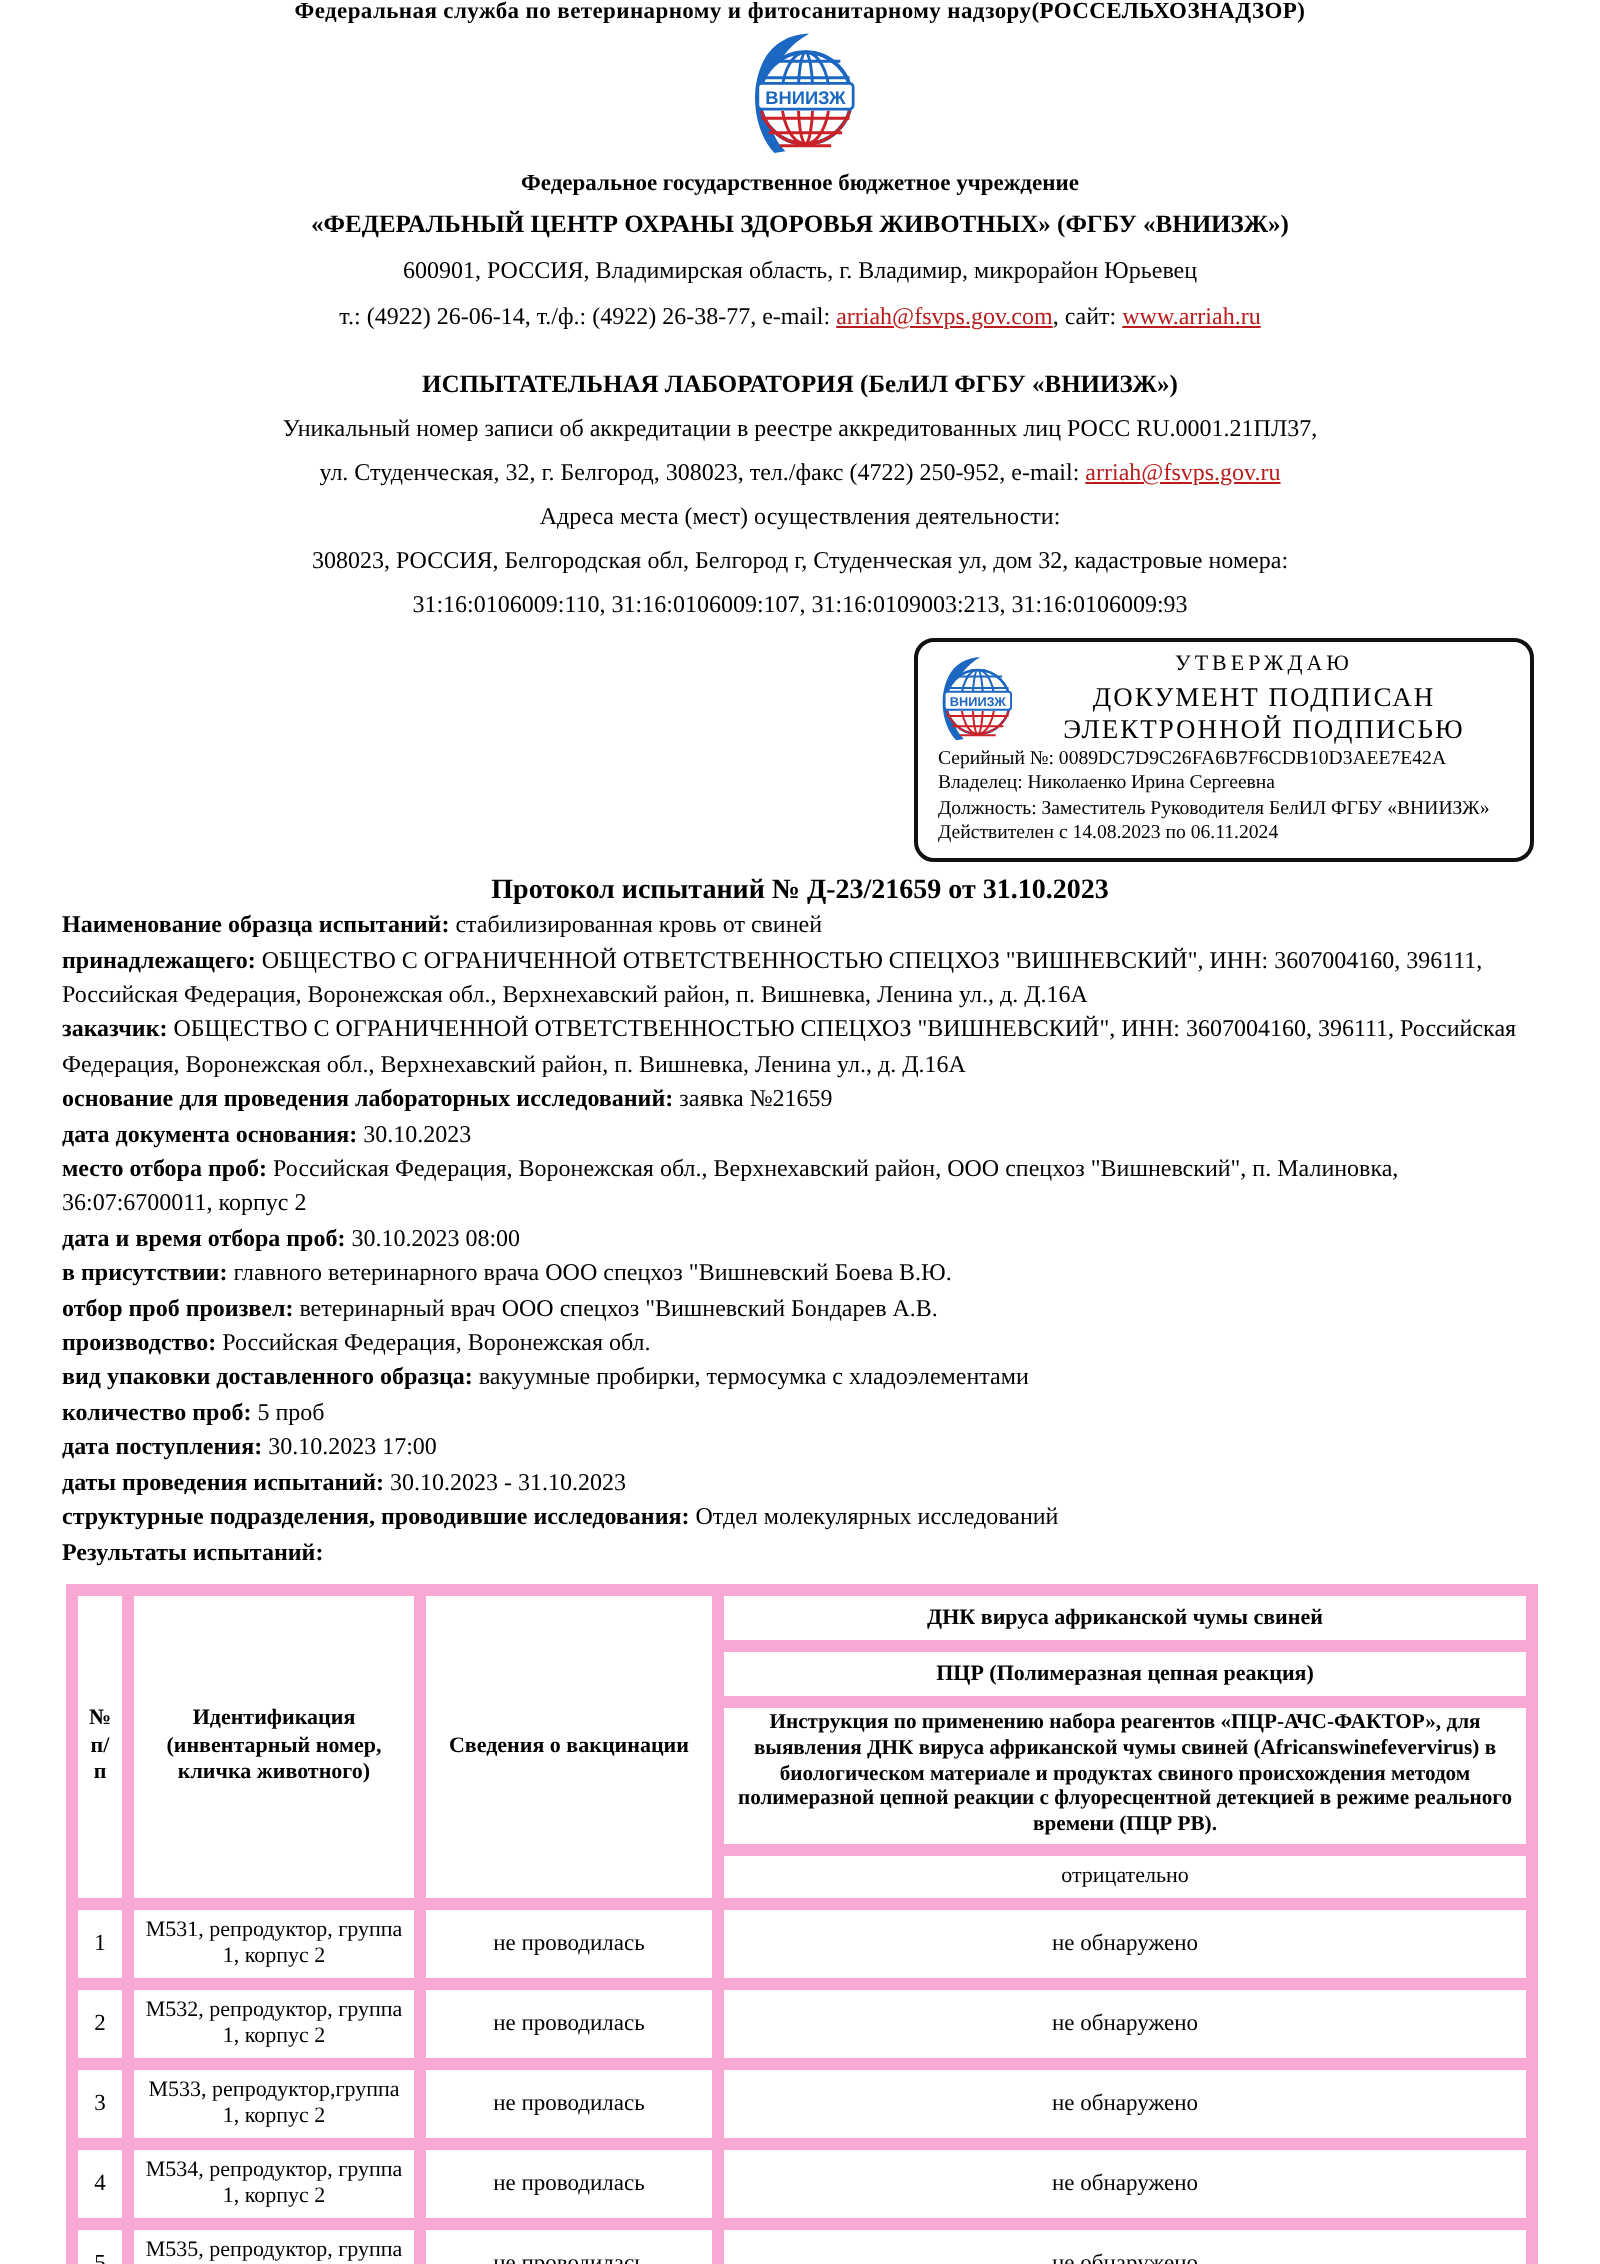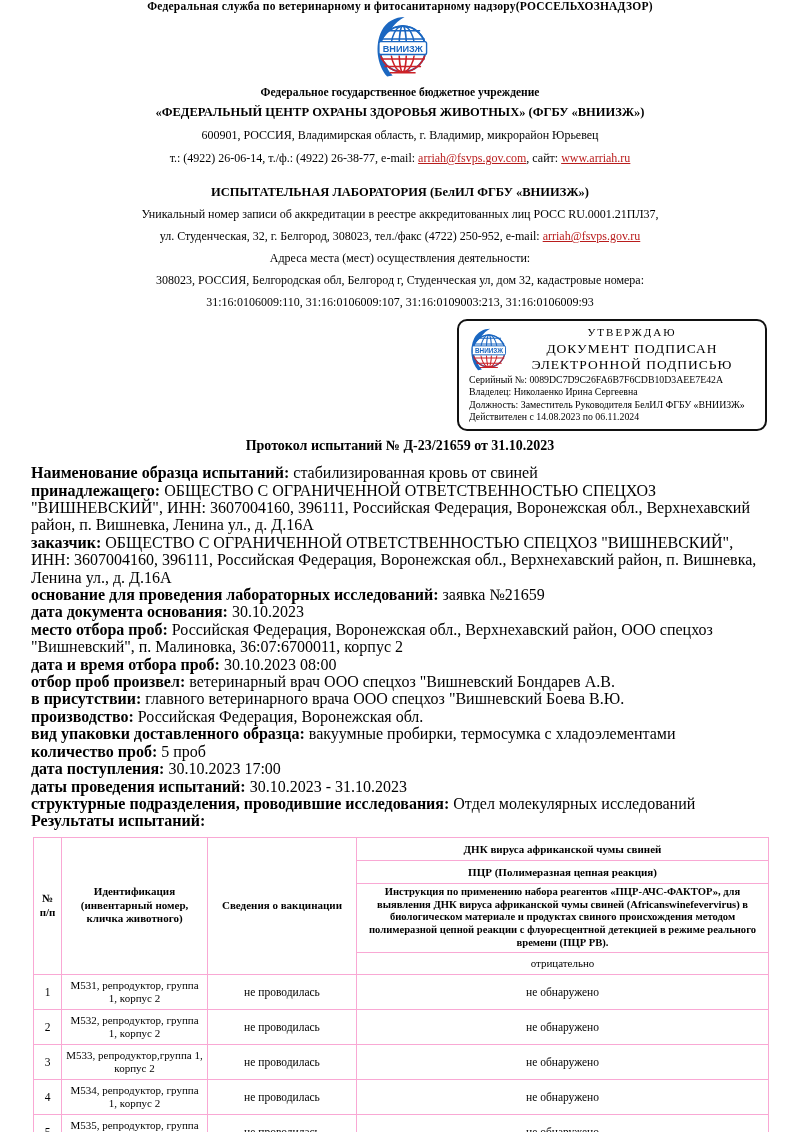--- a/index.html
+++ b/index.html
@@ -27,27 +27,27 @@
   .stamp-top{display:flex;align-items:flex-start;}
   .stamp-logo{width:40px;height:46px;flex:0 0 auto;margin-top:2px;}
   .stamp-head{flex:1;text-align:center;}
   .approve{font-size:11px;letter-spacing:2px;}
   .signed{font-size:13.5px;letter-spacing:1px;line-height:16px;margin-top:3px;}
   .cert-bar{margin:4px 1px 3px;background:#1a1a1a;color:#fff;text-align:center;font-size:10.5px;letter-spacing:1px;padding:2px 0 3px;}
   .cert-details{font-size:9.8px;line-height:12.3px;text-align:left;padding-left:2px;}
 
   
   .doc-title{margin-top:7px;text-align:center;font-size:14px;font-weight:bold;}
-  .body-fields{margin:10px 28px 0 31px;font-size:16px;line-height:17.4px;}
+  .body-fields{margin:0 28px 0 31px;font-size:12px;line-height:17.4px;}
   .field b{font-weight:bold;}
   .results-label{font-weight:bold;}
 
   
   table.res{border-collapse:collapse;margin:7px 30px 0 33px;width:736px;table-layout:fixed;}
-  table.res td,table.res th{border:1px solid #f9a8d4;text-align:center;vertical-align:middle;padding:2px 4px;}
+  table.res td,table.res th{border:6px solid #f9a8d4;text-align:center;vertical-align:middle;padding:2px 4px;}
   th.h-left{font-size:11px;font-weight:bold;line-height:13.5px;}
   td.h-test{font-size:11px;font-weight:bold;height:18px;}
   td.h-method{font-size:10.6px;font-weight:bold;line-height:12.8px;padding:3px 10px;}
   td.h-neg{font-size:11px;height:17px;}
   td.c-num{font-size:11.5px;}
   td.c-id{font-size:11px;line-height:13px;height:30px;}
   td.c-vac,td.c-res{font-size:11.5px;}
 
   svg text{font-family:"Liberation Sans","DejaVu Sans",sans-serif;}
 </style>
@@ -150,22 +150,22 @@
   <div class="doc-title">Протокол испытаний № Д-23/21659 от 31.10.2023</div>
 
   <div class="body-fields">
     <div class="field"><b>Наименование образца испытаний:</b> <span>стабилизированная кровь от свиней</span></div>
     <div class="field"><b>принадлежащего:</b> <span>ОБЩЕСТВО С ОГРАНИЧЕННОЙ ОТВЕТСТВЕННОСТЬЮ СПЕЦХОЗ "ВИШНЕВСКИЙ", ИНН: 3607004160, 396111, Российская Федерация, Воронежская обл., Верхнехавский район, п. Вишневка, Ленина ул., д. Д.16А</span></div>
     <div class="field"><b>заказчик:</b> <span>ОБЩЕСТВО С ОГРАНИЧЕННОЙ ОТВЕТСТВЕННОСТЬЮ СПЕЦХОЗ "ВИШНЕВСКИЙ", ИНН: 3607004160, 396111, Российская Федерация, Воронежская обл., Верхнехавский район, п. Вишневка, Ленина ул., д. Д.16А</span></div>
     <div class="field"><b>основание для проведения лабораторных исследований:</b> <span>заявка №21659</span></div>
     <div class="field"><b>дата документа основания:</b> <span>30.10.2023</span></div>
     <div class="field"><b>место отбора проб:</b> <span>Российская Федерация, Воронежская обл., Верхнехавский район, ООО спецхоз "Вишневский", п. Малиновка, 36:07:6700011, корпус 2</span></div>
     <div class="field"><b>дата и время отбора проб:</b> <span>30.10.2023 08:00</span></div>
+    <div class="field"><b>в присутствии:</b> <span>главного ветеринарного врача ООО спецхоз "Вишневский Боева В.Ю.</span></div>
     <div class="field"><b>отбор проб произвел:</b> <span>ветеринарный врач ООО спецхоз "Вишневский Бондарев А.В.</span></div>
-    <div class="field"><b>в присутствии:</b> <span>главного ветеринарного врача ООО спецхоз "Вишневский Боева В.Ю.</span></div>
     <div class="field"><b>производство:</b> <span>Российская Федерация, Воронежская обл.</span></div>
     <div class="field"><b>вид упаковки доставленного образца:</b> <span>вакуумные пробирки, термосумка с хладоэлементами</span></div>
     <div class="field"><b>количество проб:</b> <span>5 проб</span></div>
     <div class="field"><b>дата поступления:</b> <span>30.10.2023 17:00</span></div>
     <div class="field"><b>даты проведения испытаний:</b> <span>30.10.2023 - 31.10.2023</span></div>
     <div class="field"><b>структурные подразделения, проводившие исследования:</b> <span>Отдел молекулярных исследований</span></div>
     <div class="field results-label">Результаты испытаний:</div>
   </div>
 
   <table class="res">

